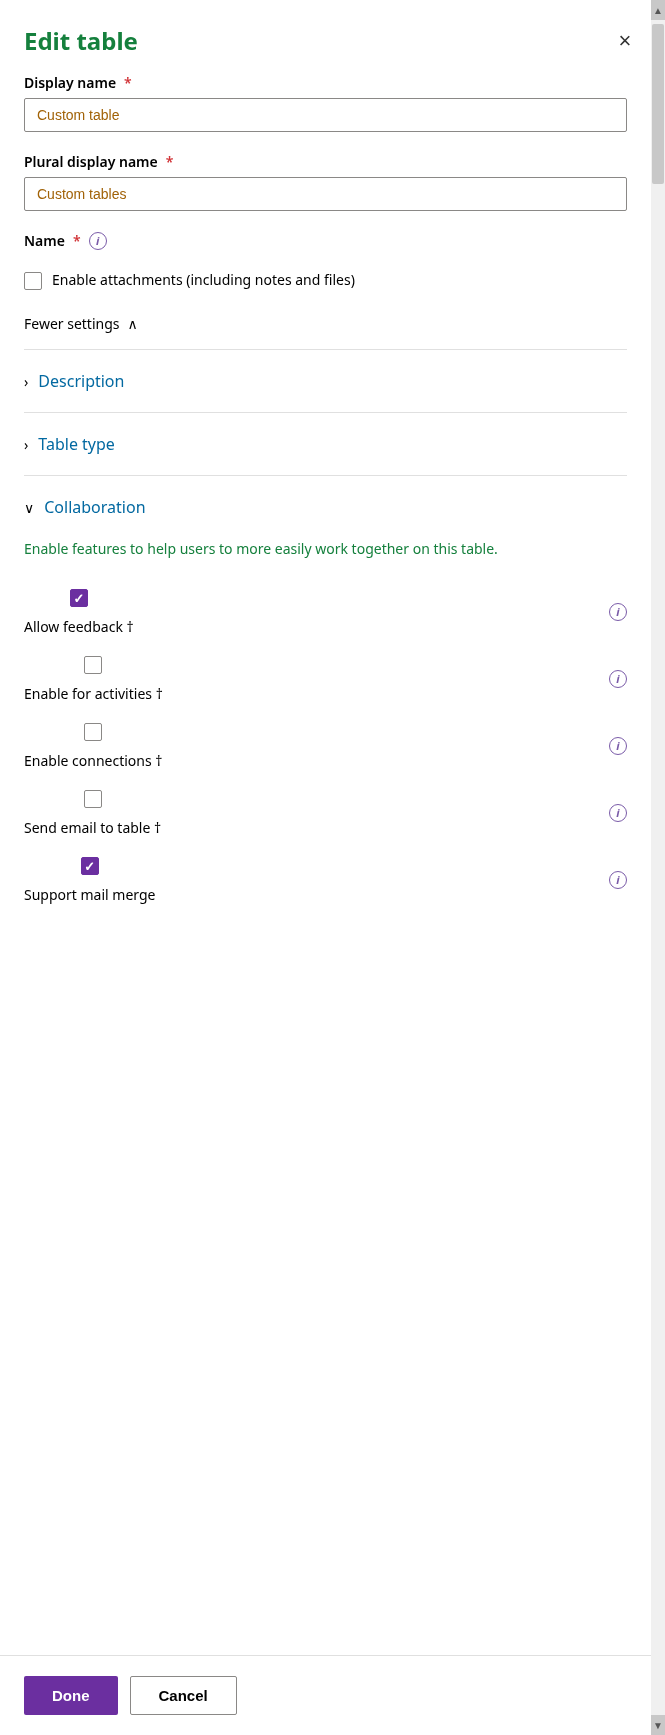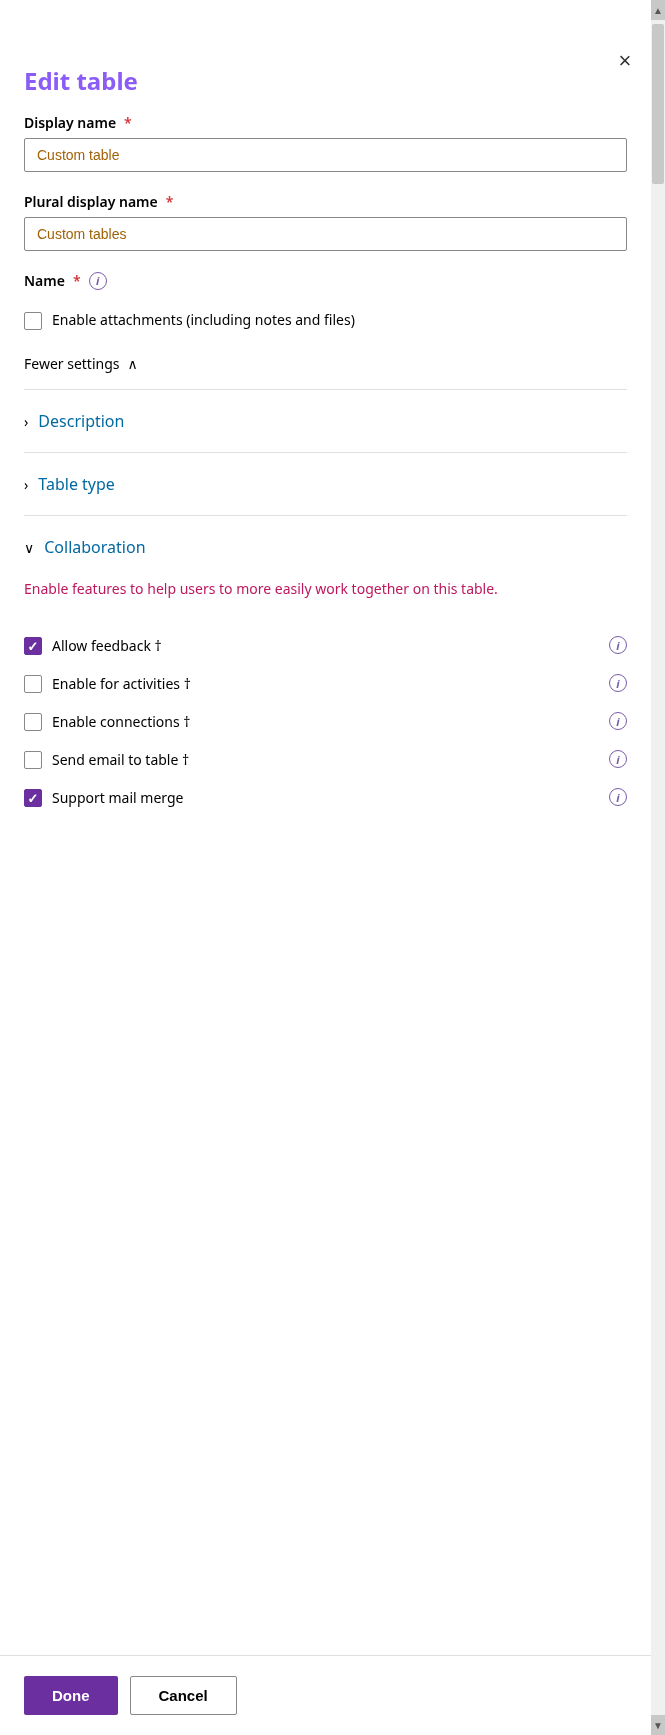--- a/index.html
+++ b/index.html
@@ -29,22 +29,21 @@
     .panel-header {
       display: flex;
       justify-content: space-between;
       align-items: center;
       padding: 24px 24px 16px 24px;
     }
 
     .panel-title {
       font-size: 24px;
       font-weight: 700;
-      color: #8b5cf6;
-      margin-top: 40px;
+      color: #15803d;
     }
 
     .close-btn {
       background: none;
       border: none;
       cursor: pointer;
       font-size: 22px;
       color: #333;
       display: flex;
       align-items: center;
@@ -250,36 +249,37 @@
       font-size: 14px;
       color: #000;
     }
 
     .collaboration-section {
       padding-bottom: 16px;
     }
 
     .collaboration-desc {
       font-size: 14px;
-      color: #be185d;
+      color: #15803d;
       line-height: 1.5;
-      margin-bottom: 36px;
+      margin-bottom: 28px;
     }
 
     .checkbox-option-row {
       display: flex;
       align-items: center;
       justify-content: space-between;
       margin-bottom: 18px;
     }
 
     .checkbox-option-left {
       display: flex;
       align-items: center;
       gap: 10px;
+      flex-direction: column;
     }
 
     .option-label {
       font-size: 14px;
       color: #000;
     }
 
     .footer {
       display: flex;
       gap: 12px;

